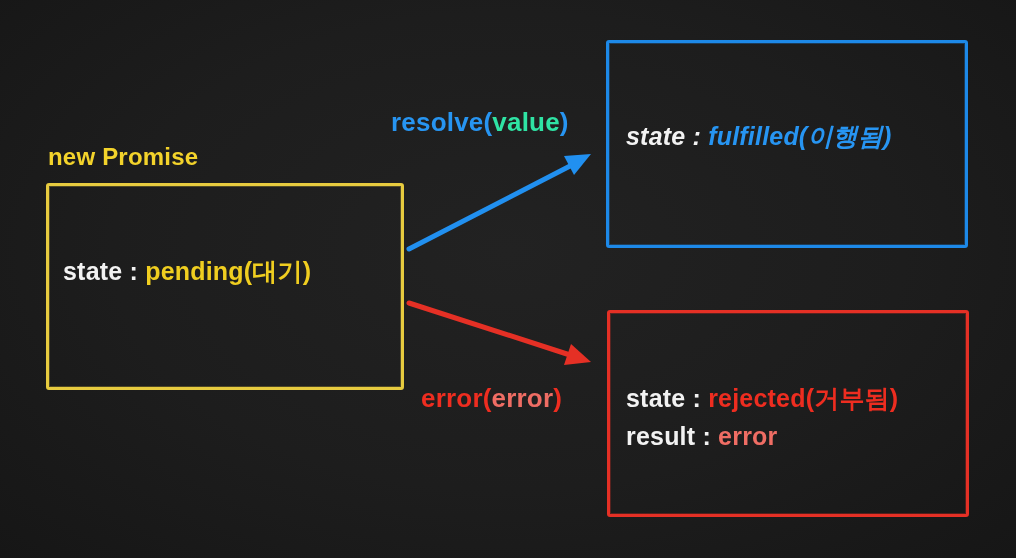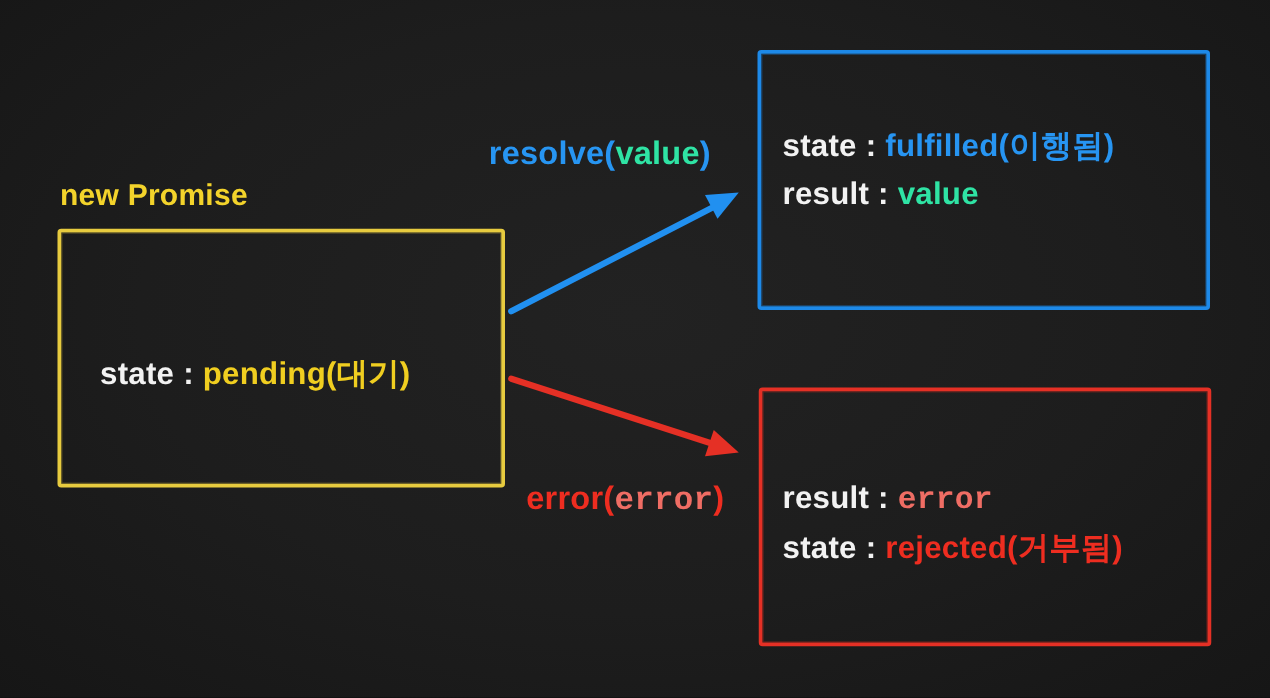--- a/index.html
+++ b/index.html
@@ -53,30 +53,30 @@
     color: #f3d32b;
     letter-spacing: 0.2px;
   }
   .lines {
     position: absolute;
     font-size: 25px;
     line-height: 38px;
     letter-spacing: 0.2px;
     white-space: nowrap;
   }
-  .lines.pending-lines  { left: 80px;  top: 252px; margin-top: 28px; }
-  .lines.fulfilled-lines{ left: 626px; top: 98px; }
+  .lines.pending-lines  { left: 63px;  top: 252px; }
+  .lines.fulfilled-lines{ left: 626px; top: 117px; font-style: italic; }
   .lines.rejected-lines { left: 626px; top: 379px; }
   .k { color: #f2f2f2; }
   .v-yellow { color: #f0ce20; }
   .v-gray   { color: #9c9c9c; }
   .v-blue   { color: #2795f2; }
   .v-teal   { color: #2fe3a4; }
   .v-red    { color: #ee2d20; }
-  .v-salmon { color: #ef6d64; font-family: Liberation Mono, monospace; }
+  .v-salmon { color: #ef6d64; }
   .arrow-label {
     position: absolute;
     font-size: 26px;
     line-height: 30px;
     letter-spacing: 0.2px;
     white-space: nowrap;
   }
   .arrow-label.resolve { left: 391px; top: 107px; }
   .arrow-label.reject  { left: 421px; top: 383px; }
 </style>
@@ -99,26 +99,25 @@
   <div class="box-title">new Promise</div>
 
   <div class="box pending"></div>
   <div class="lines pending-lines">
     <div><span class="k">state : </span><span class="v-yellow">pending(대기)</span></div>
   </div>
 
   <div class="box fulfilled"></div>
   <div class="lines fulfilled-lines">
     <div><span class="k">state : </span><span class="v-blue">fulfilled(이행됨)</span></div>
-    <div><span class="k">result : </span><span class="v-teal">value</span></div>
   </div>
 
   <div class="box rejected"></div>
   <div class="lines rejected-lines">
+    <div><span class="k">state : </span><span class="v-red">rejected(거부됨)</span></div>
     <div><span class="k">result : </span><span class="v-salmon">error</span></div>
-    <div><span class="k">state : </span><span class="v-red">rejected(거부됨)</span></div>
   </div>
 
   <div class="arrow-label resolve"><span class="v-blue">resolve(</span><span class="v-teal">value</span><span class="v-blue">)</span></div>
 
   <div class="arrow-label reject"><span class="v-red">error(</span><span class="v-salmon">error</span><span class="v-red">)</span></div>
 
 </div>
 
 </body></html>

